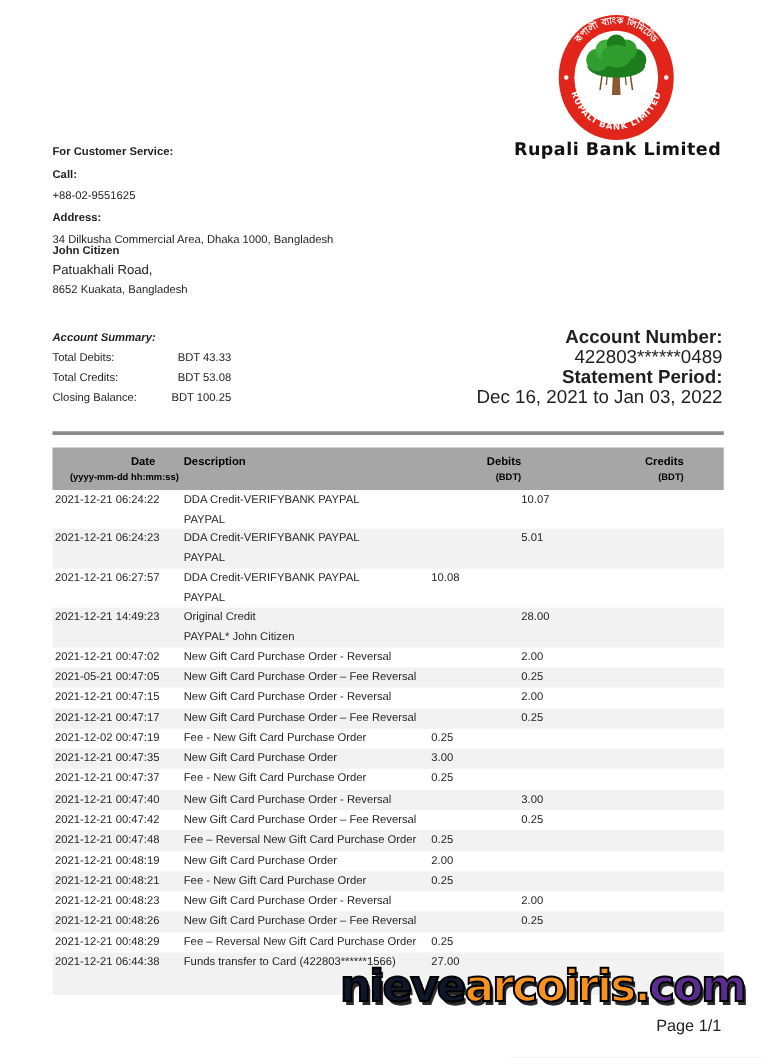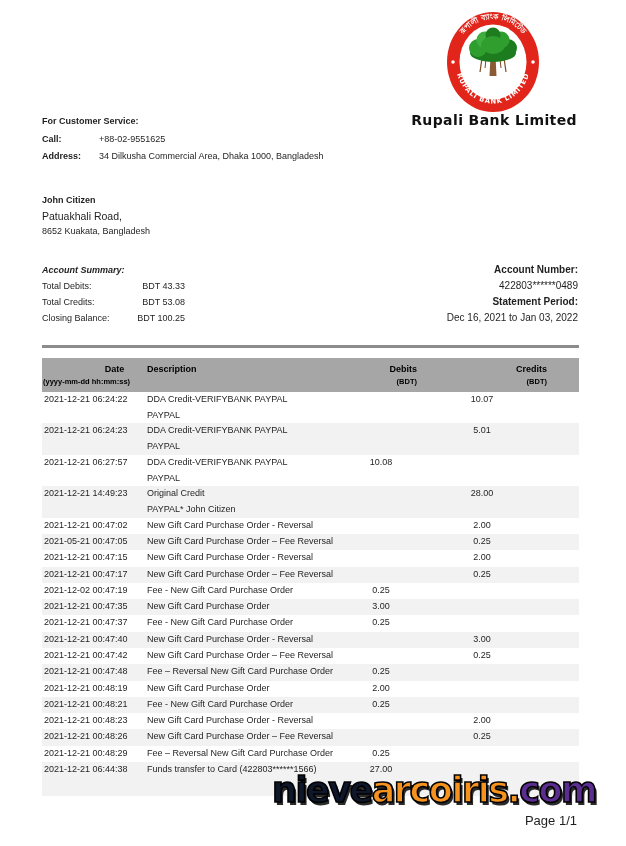--- a/index.html
+++ b/index.html
@@ -12,55 +12,55 @@
   
   .logo-wrap { position:absolute; left:446px; top:10px; width:94px; height:104px; }
   .bank-title {
     position:absolute; top:112px; right:49px;
     font-size:14px; font-weight:bold; letter-spacing:.4px; color:#111;
     font-family:"DejaVu Sans", sans-serif;
   }
   
   .cs-block { position:absolute; left:42px; top:113px; font-size:9px; line-height:17.5px; }
   .cs-heading { font-weight:bold; }
-  .cs-row { display:flex; }
+  .cs-row { display:flex;flex-direction:column; }
   .cs-label { width:57px; font-weight:bold; }
   
   .recipient { position:absolute; left:42px; top:193px; }
   .recipient .name { font-size:9px; font-weight:bold; line-height:15.5px; }
   .recipient .addr1 { font-size:10.5px; line-height:15.5px; }
   .recipient .addr2 { font-size:9px; line-height:15.5px; }
   
   .summary { position:absolute; left:42px; top:262px; font-size:9px; line-height:16.1px; }
   .summary-heading { font-weight:bold;font-style:italic; }
   .summary-row { display:flex; justify-content:space-between; width:143px; }
-  .acct-info { position:absolute; right:48px; top:262px; font-size:10px; line-height:16.1px; text-align:right; }
+  .acct-info { position:absolute; right:48px; top:262px; font-size:15px; line-height:16.1px; text-align:right; }
   .acct-info .b { font-weight:bold; }
   
   .separator { position:absolute; left:42px; top:345px; width:537px; height:3px; background:var(--sep,#8c8c8c); }
   
   .txn-table { position:absolute; left:42px; top:358px; width:537px; }
   .t-head {
     display:grid; grid-template-columns:105px 198px 72px 130px 1fr;
     background:var(--head-bg,#a6a6a6); height:34px; padding:4px 0 3px 0; color:#000;
   }
   .th-line1 { font-size:9px; font-weight:bold; line-height:14px; }
   .th-line2 { font-size:7.5px; font-weight:bold; line-height:12px; }
   .th-date .th-line1 { text-align:center;padding-left:40px; }
-  .th-date .th-line2 { padding-left:1px; }
+  .th-date .th-line2 { padding-left:14px; }
   .th-num { text-align:right; }
   .t-row {
     display:grid; grid-template-columns:105px 198px 72px 130px 1fr;
     font-size:9px; line-height:15.7px; min-height:16.3px; align-items:start;
   }
   .t-row:nth-child(even) { background:var(--row-alt,#f2f2f2); }
   .t-row.tall { min-height:34px; }
   .c-date { padding-left:2px; white-space:nowrap; }
   .c-desc { white-space:pre-line; }
-  .c-debit, .c-credit { text-align:center; }
+  .c-debit, .c-credit { text-align:left; }
   
   .watermark {
     position:absolute; left:272px; top:770px; z-index:5;
     font-family:"DejaVu Sans", sans-serif; font-weight:bold;
     font-size:35px; letter-spacing:-1.5px; white-space:nowrap;
     -webkit-text-stroke:1.6px #000;
     text-shadow:2px 3px 0 rgba(20,20,20,.9), 0 0 3px rgba(255,255,255,.9);
   }
   
   .page-num { position:absolute; right:49px; top:813px; font-size:13px; }

